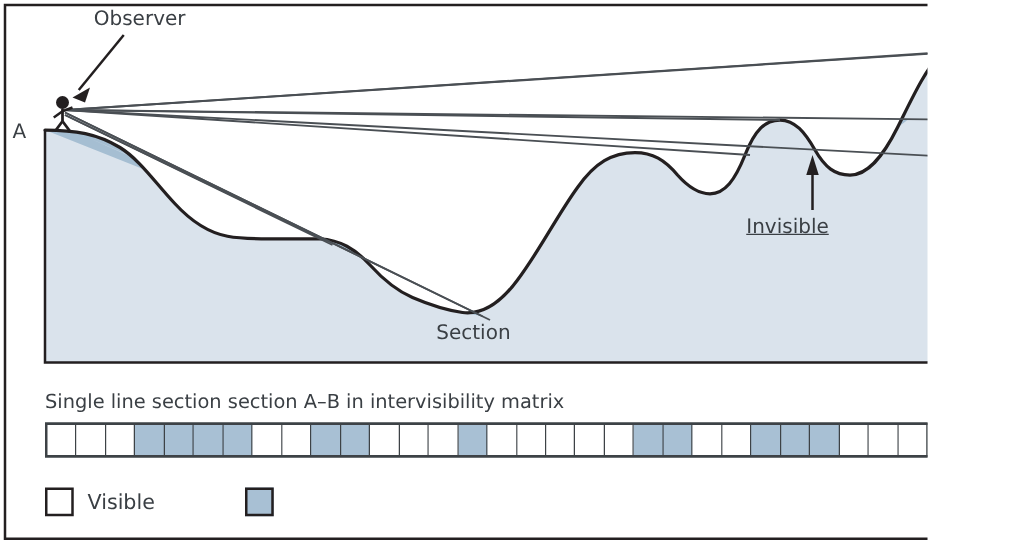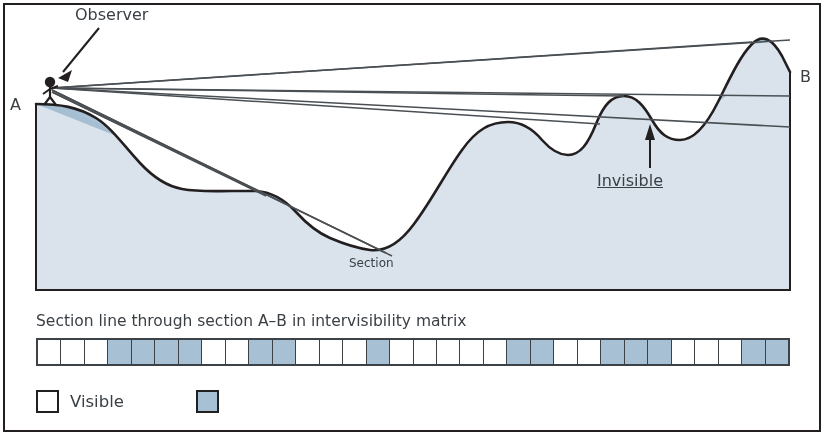--- a/index.html
+++ b/index.html
@@ -5,21 +5,21 @@
   html, body {
     margin: 0;
     padding: 0;
     background: #ffffff;
   }
   body {
     font-family: "DejaVu Sans", sans-serif;
   }
   #figure {
     position: relative;
-    width: 826px;
+    width: 742px;
     height: 437px;
     background: #ffffff;
     overflow: hidden;
   }
   #figure-border {
     position: absolute;
     left: 3px;
     top: 3px;
     width: 818px;
     height: 429px;
@@ -37,21 +37,21 @@
   .lbl {
     position: absolute;
     color: #3a3f44;
     font-family: "DejaVu Sans", sans-serif;
     white-space: nowrap;
     line-height: 1.15;
   }
   #label-observer { left: 75px;  top: 6px;   font-size: 16px; }
   #label-a        { left: 10px;  top: 96px;  font-size: 16px; }
   #label-b        { left: 800px; top: 68px;  font-size: 16px; }
-  #label-section  { left: 349px; top: 257px; font-size: 12px; }
+  #label-section  { left: 349px; top: 257px; font-size: 16px; }
   #label-dead     { left: 597px; top: 172px; font-size: 16px; text-decoration: underline; }
   #label-dead .l2 { display: block; }
   #matrix-caption {
     position: absolute;
     left: 36px;
     top: 312px;
     font-size: 15.5px;
     color: #3a3f44;
   }
   #matrix-strip {
@@ -248,21 +248,21 @@
   </svg>
 
   <div class="lbl" id="label-observer">Observer</div>
   <div class="lbl" id="label-a">A</div>
   <div class="lbl" id="label-b">B</div>
   <div class="lbl" id="label-section">Section</div>
   <div class="lbl" id="label-dead">
     <span class="l1">Invisible</span>
   </div>
 
-  <div id="matrix-caption">Section line through section A–B in intervisibility matrix</div>
+  <div id="matrix-caption">Single line section section A–B in intervisibility matrix</div>
 
   <div id="matrix-strip">
       <div class="cell visible"></div>
       <div class="cell visible"></div>
       <div class="cell visible"></div>
       <div class="cell notvisible"></div>
       <div class="cell notvisible"></div>
       <div class="cell notvisible"></div>
       <div class="cell notvisible"></div>
       <div class="cell visible"></div>

